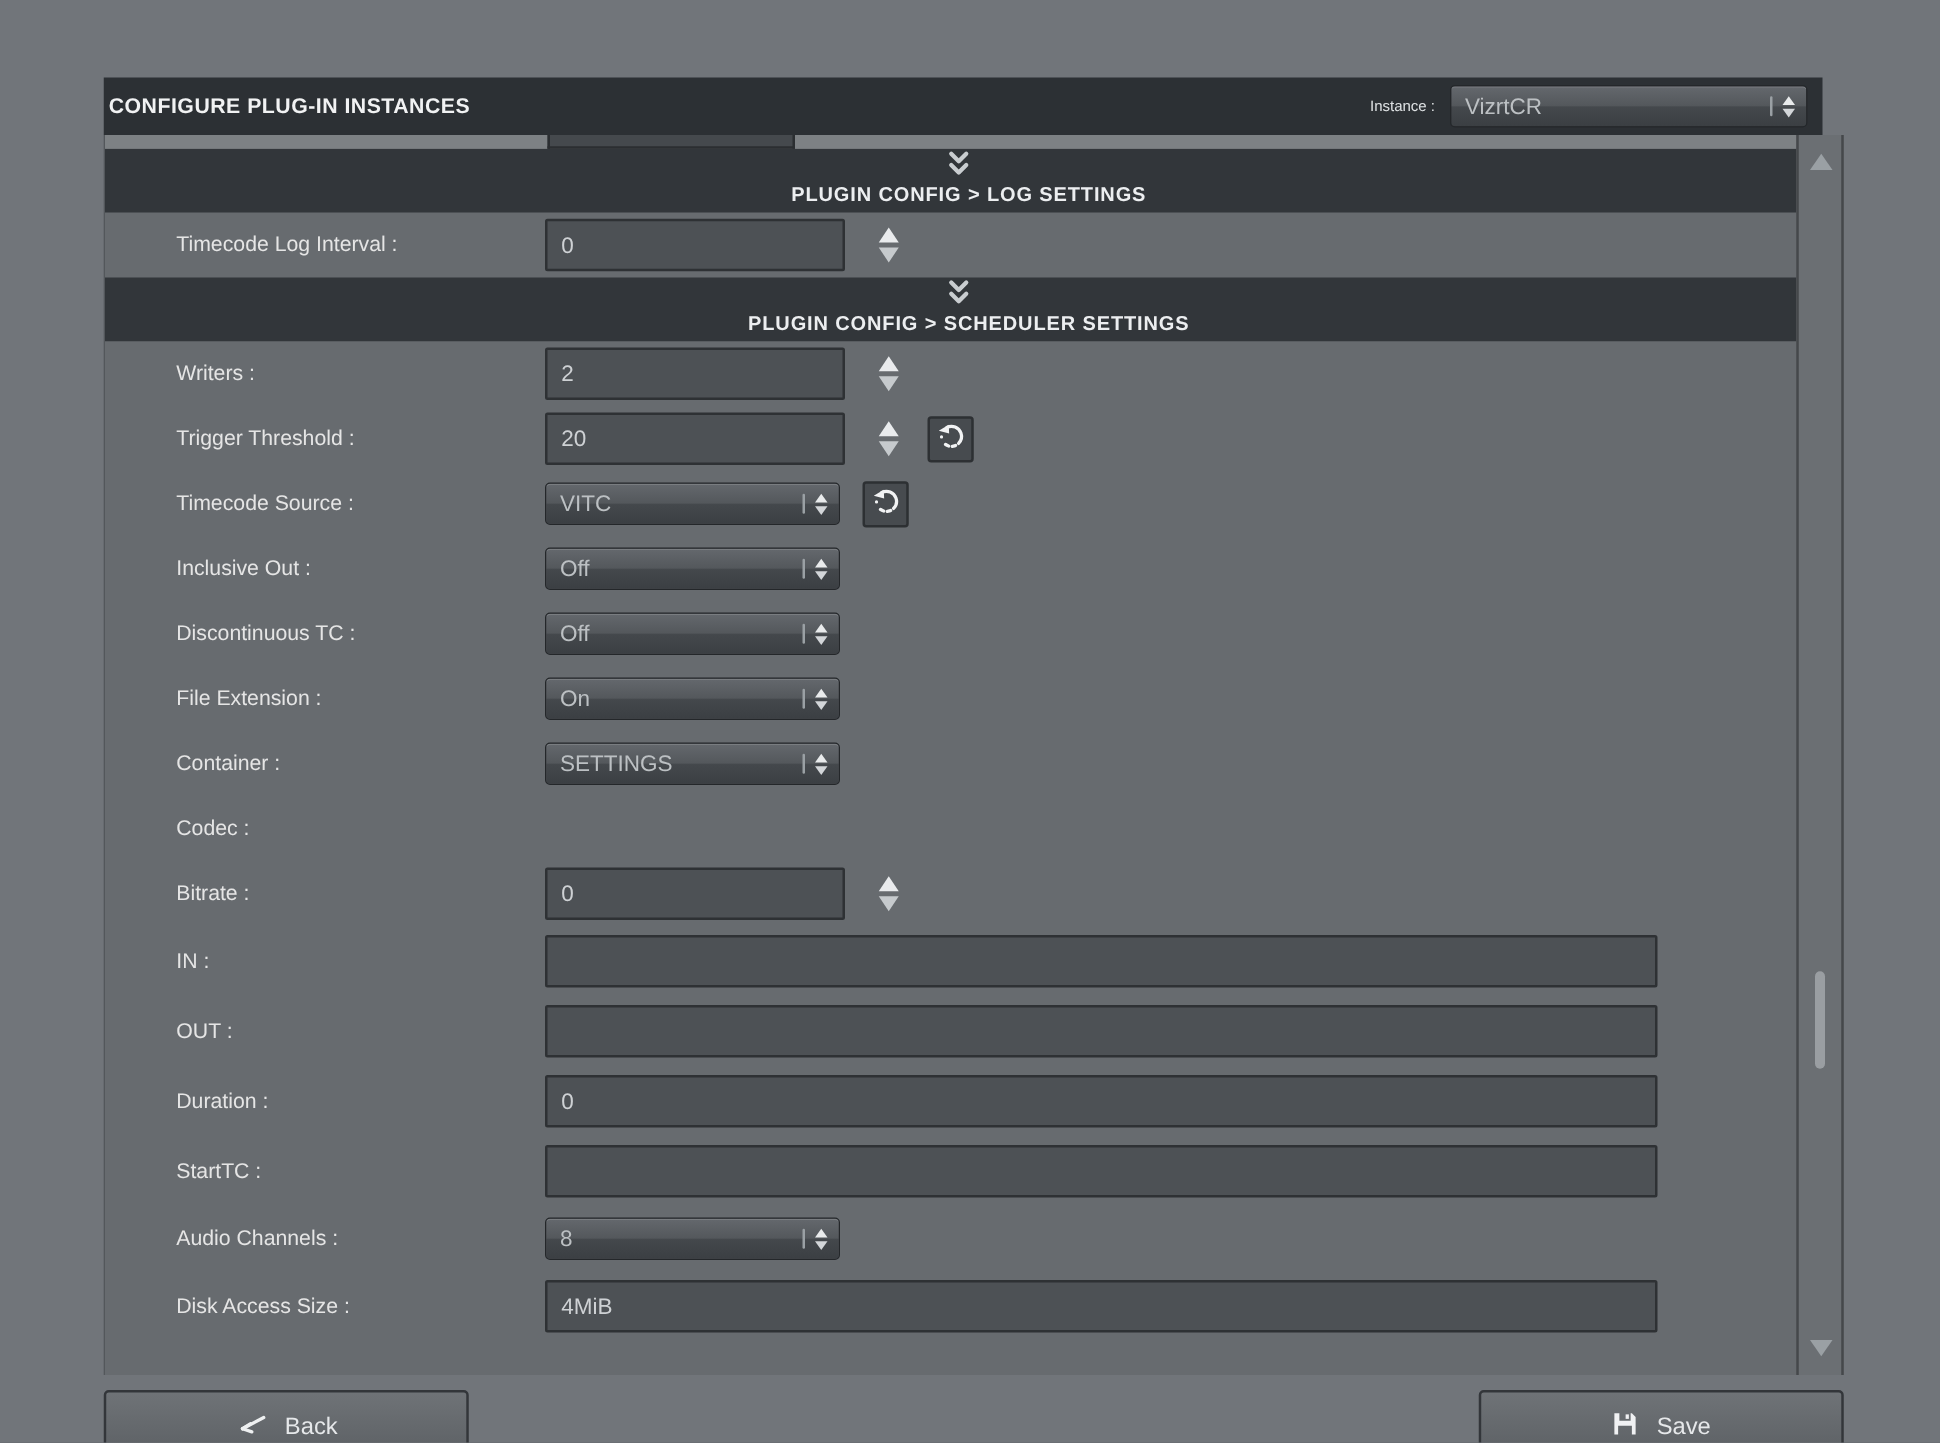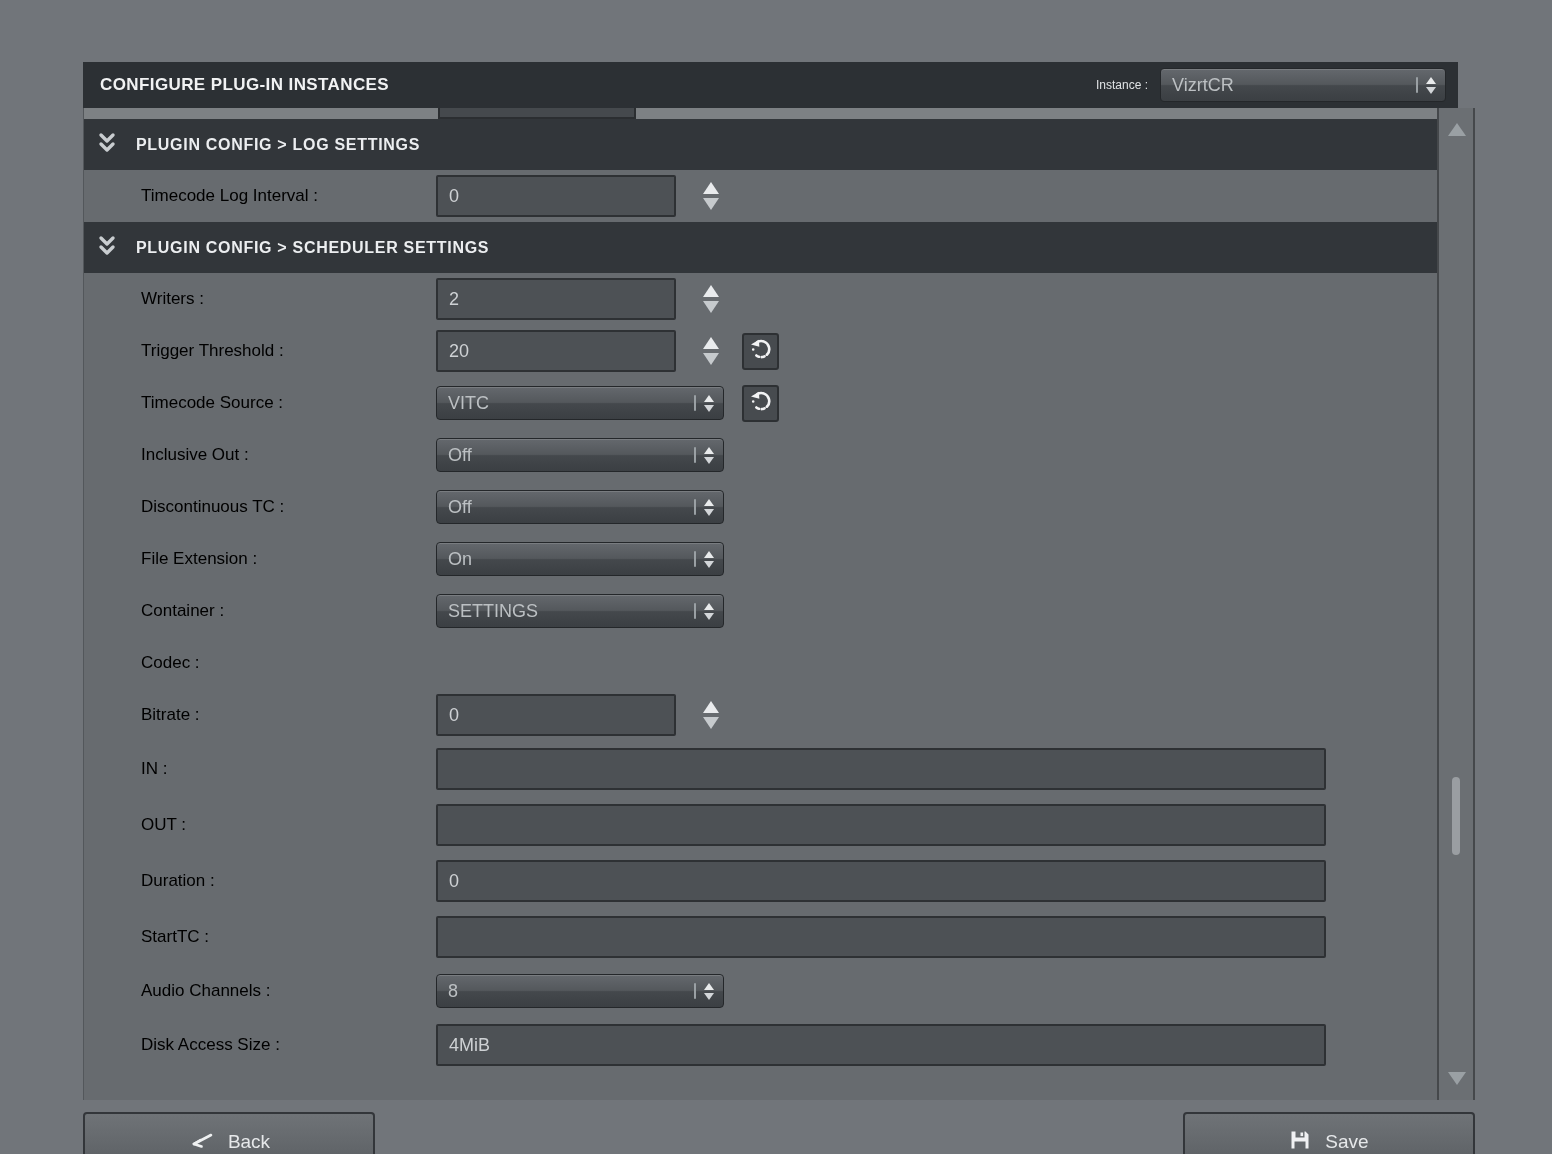--- a/index.html
+++ b/index.html
@@ -1,19 +1,19 @@
 <!DOCTYPE html>
 <html><head>
 <meta charset="utf-8">
 <style>
   html,body{margin:0;padding:0;}
   body{width:1552px;height:1154px;overflow:hidden;background:#71757a;
        font-family:"Liberation Sans",sans-serif;position:relative;}
   .titlebar{position:absolute;left:83px;top:62px;width:1375px;height:46px;background:#2c3034;
-       display:flex;align-items:center;box-sizing:border-box;padding:0 12px 0 17px;}
+       display:flex;align-items:center;box-sizing:border-box;padding:0 12px 0 4px;}
   .title{font-weight:bold;font-size:17px;color:#f1f2f3;letter-spacing:.4px;}
   .tb-right{margin-left:auto;display:flex;align-items:center;gap:12px;}
   .instance-label{color:#dfe2e4;font-size:12px;}
   .combo{height:34px;border-radius:4px;border:1px solid #24272a;box-sizing:border-box;
        background:linear-gradient(#64686d,#54585c 48%,#44484c 52%,#3b3f43);
        box-shadow:inset 0 1px 0 rgba(255,255,255,.14);
        display:flex;align-items:center;padding:0 9px 0 11px;color:#bcc0c3;font-size:18px;}
   .instance-combo{width:286px;align-items:center;}
   .combo-right{margin-left:auto;display:flex;align-items:center;gap:8px;}
   .sep{width:2px;height:16px;background:#9aa0a4;border-radius:1px;}
@@ -25,31 +25,31 @@
   .vscroll{position:absolute;left:1437px;top:108px;width:38px;height:992px;background:#6b6f73;
        border-left:2px solid #45484b;border-right:2px solid #45484b;box-sizing:border-box;}
   .scroll-arrow-up{position:absolute;left:9px;top:15px;width:0;height:0;
        border-left:9px solid transparent;border-right:9px solid transparent;border-bottom:13px solid #9aa0a4;}
   .scroll-arrow-dn{position:absolute;left:9px;bottom:15px;width:0;height:0;
        border-left:9px solid transparent;border-right:9px solid transparent;border-top:13px solid #9aa0a4;}
   .thumb{position:absolute;left:13px;top:669px;width:8px;height:78px;border-radius:4px;background:#9a9ea2;}
   .strip{height:11px;background:#7d8184;position:relative;}
   .strip-seg{position:absolute;left:354px;top:0;width:198px;height:11px;background:#45494d;
        border:2px solid #2b2e31;border-top:none;box-sizing:border-box;}
-  .section-header{height:51px;background:#32363a;display:flex;align-items:center;padding-left:11px;cursor:pointer;}
+  .section-header{height:51px;background:#32363a;display:flex;align-items:center;padding-left:11px;cursor:pointer;flex-direction:column;}
   .chev{width:24px;height:24px;flex:none;}
   .section-title{margin-left:17px;font-weight:bold;font-size:16px;color:#eceef0;letter-spacing:.7px;}
   .row{height:52px;display:flex;align-items:center;padding-left:57px;box-sizing:border-box;}
   .row.tall{height:56px;}
-  .lbl{width:295px;font-size:17px;color:#000000;flex:none;}
+  .lbl{width:295px;font-size:17px;color:#e5e5e5;flex:none;}
   .input{background:#4d5155;border:2px solid #2e3134;box-sizing:border-box;height:42px;border-radius:2px;
        display:flex;align-items:center;padding-left:11px;color:#ced1d4;font-size:18px;}
   .input.narrow{width:240px;}
   .input.wide{width:890px;}
-  .select{width:288px;flex:none;}
+  .select{width:236px;flex:none;}
   .bigspin{margin-left:27px;display:flex;flex-direction:column;gap:4px;flex:none;}
   .tub{width:0;height:0;border-left:8px solid transparent;border-right:8px solid transparent;border-bottom:12px solid #e9ebed;}
   .tdb{width:0;height:0;border-left:8px solid transparent;border-right:8px solid transparent;border-top:12px solid #c6cacd;}
   .reset{width:37px;height:37px;background:#474b4f;border:2px solid #2d3033;border-radius:3px;flex:none;
        display:flex;align-items:center;justify-content:center;padding:0;cursor:pointer;}
   .reset.ml-sel{margin-left:18px;}
   .reset.ml-num{margin-left:23px;}
   .footer-btn{position:absolute;top:1112px;width:292px;height:60px;box-sizing:border-box;
        background:linear-gradient(#6f7377,#5a5e62);border:2px solid #33363a;border-radius:4px;
        display:flex;align-items:center;justify-content:center;gap:14px;color:#e6e8ea;font-size:19px;cursor:pointer;}

